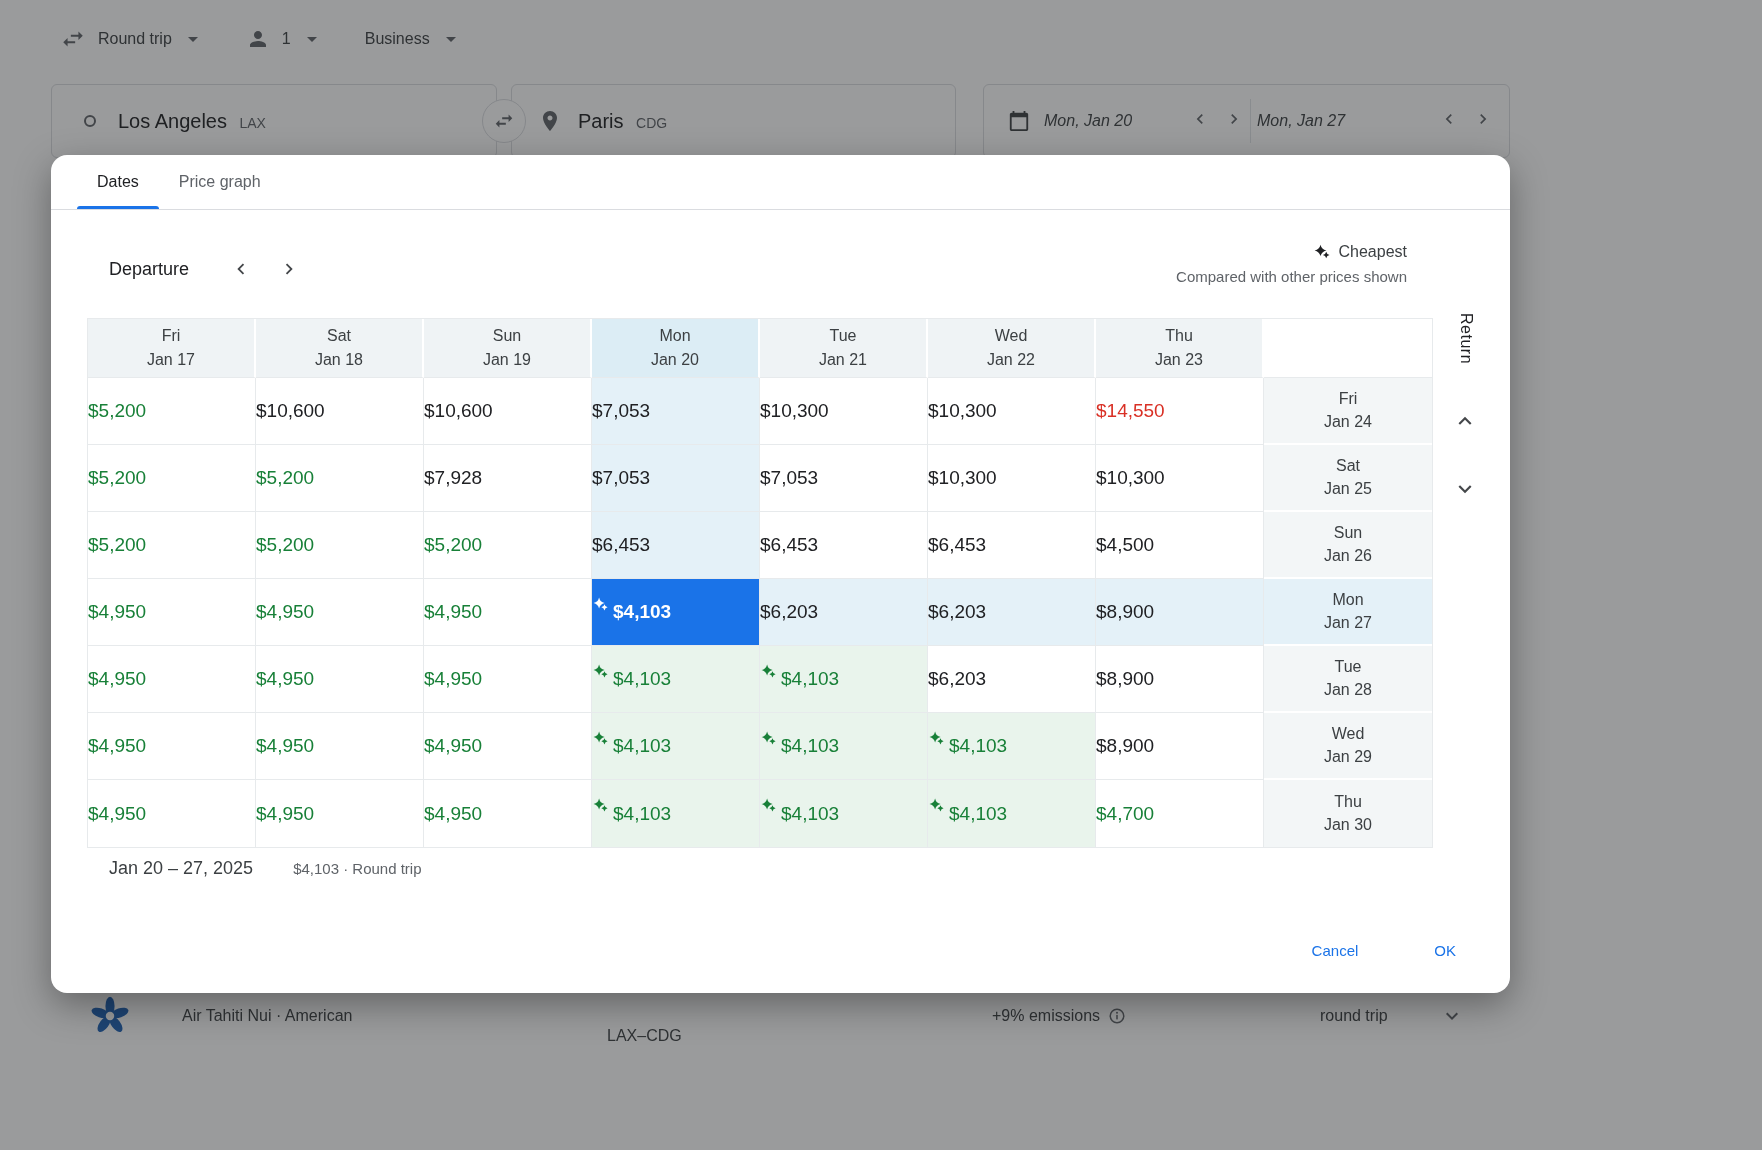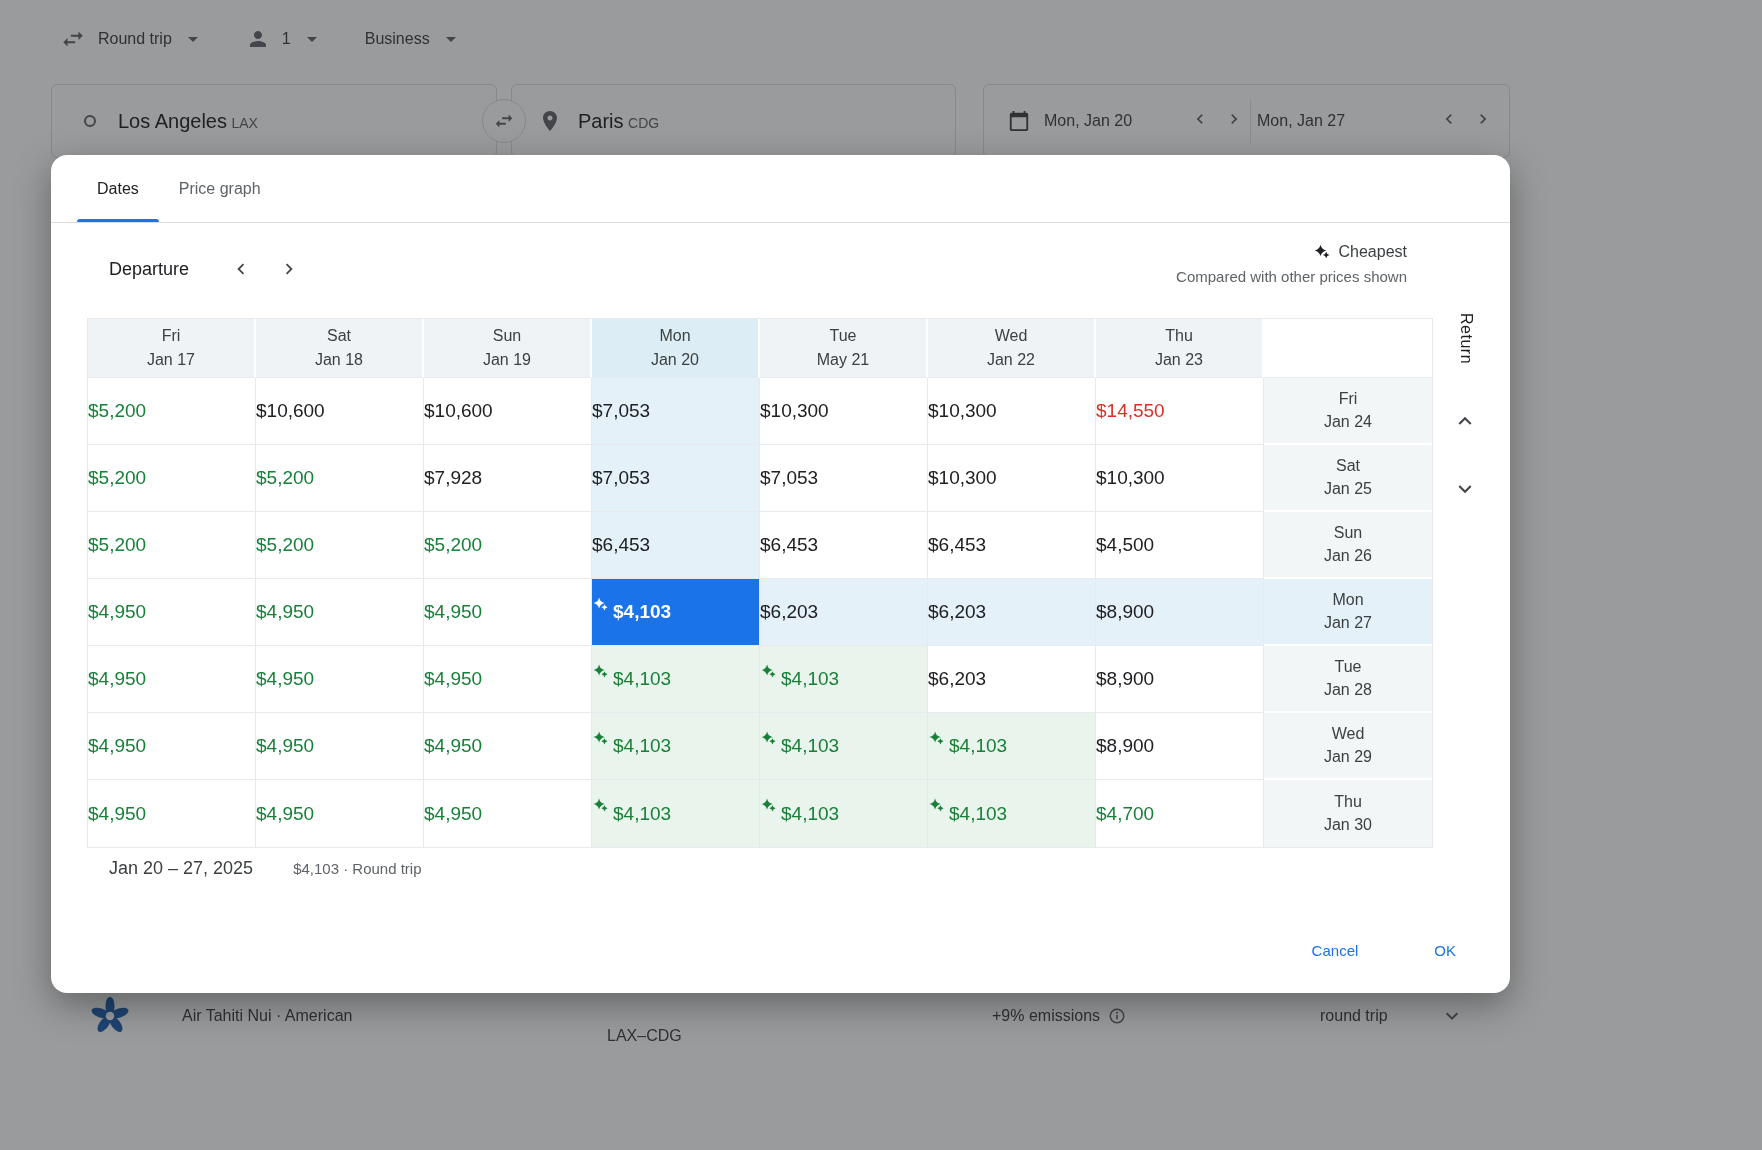--- a/index.html
+++ b/index.html
@@ -24,43 +24,43 @@
   .backdrop{ position:absolute; inset:0; background:#fff; }
   .trip-controls{ position:absolute; top:26px; left:60px; display:flex; align-items:center; gap:48px; }
   .ctrl{ display:flex; align-items:center; gap:12px; font-size:16px; color:var(--txt2); }
   .caret{ width:0; height:0; border-left:5px solid transparent; border-right:5px solid transparent; border-top:5px solid #5f6368; margin-left:4px; }
 
   .fields-row{ position:absolute; top:84px; left:51px; height:74px; width:1660px; }
   .field{ position:absolute; top:0; height:74px; border:1px solid #dadce0; border-radius:6px; background:#fff; display:flex; align-items:center; }
   .field-origin{ left:0; width:446px; padding-left:26px; gap:16px; }
   .field-dest{ left:460px; width:445px; padding-left:26px; gap:16px; }
   .city{ font-size:20px; color:#202124; }
-  .code{ font-size:14px; color:var(--muted); margin-left:0; }
+  .code{ font-size:14px; color:var(--muted); margin-left:8px; }
   .swap-circle{ position:absolute; left:431px; top:15px; width:44px; height:44px; border-radius:50%; background:#fff; border:1px solid #dadce0; display:flex; align-items:center; justify-content:center; z-index:2; }
-  .field-dates{ left:932px; width:527px; padding:0 16px 0 24px; }
+  .field-dates{ left:932px; width:527px; padding:0 16px 0 24px;font-style:italic; }
   .date-half{ flex:1; display:flex; align-items:center; gap:14px; height:100%; }
   .date-half .dtext{ font-size:16px; color:var(--txt2); }
   .date-half .spacer{ flex:1; }
   .vdiv{ width:1px; height:44px; background:#e0e3e7; margin:0 6px; }
 
   .result-row{ position:absolute; top:990px; left:0; right:0; height:52px; }
   .result-row > *{ position:absolute; top:50%; transform:translateY(-50%); }
   .logo{ left:88px; }
   .airlines{ left:182px; font-size:16px; color:var(--txt2); }
   .route{ left:607px; font-size:16px; color:var(--txt2);margin-top:20px; }
   .emissions{ left:992px; display:flex; align-items:center; gap:8px; font-size:16px; color:var(--txt2); }
   .sort-label{ left:1320px; font-size:16px; color:var(--txt2); }
   .sort-chevron{ left:1440px; }
 
   
   .scrim{ position:absolute; inset:0; background:rgba(32,33,36,0.45); z-index:5; }
 
   
   .modal{ position:absolute; left:51px; top:155px; width:1459px; height:838px; background:#fff; border-radius:16px; z-index:10; box-shadow:0 12px 36px rgba(0,0,0,0.35); }
-  .tabs-row{ position:absolute; top:0; left:0; right:0; height:68px; border-bottom:1px solid #dadce0; display:flex; align-items:stretch; padding-left:26px; }
+  .tabs-row{ position:absolute; top:0; left:0; right:0; height:55px; border-bottom:1px solid #dadce0; display:flex; align-items:stretch; padding-left:26px; }
   .tab{ display:flex; align-items:center; padding:0 20px; font-size:16px; color:var(--muted); position:relative; }
   .tab.active{ color:#202124; font-weight:500; }
   .tab.active::after{ content:""; position:absolute; left:0; right:0; bottom:0; height:3px; background:var(--blue); border-radius:3px 3px 0 0; }
 
   .departure-row{ position:absolute; top:94px; left:58px; display:flex; align-items:center; gap:8px; }
   .dep-label{ font-size:18px; font-weight:400; color:#202124; margin-right:24px; }
   .nav-btn{ width:40px; height:40px; display:flex; align-items:center; justify-content:center; border-radius:50%; }
 
   .legend{ position:absolute; top:88px; right:103px; text-align:right; }
   .legend-top{ display:flex; align-items:center; justify-content:flex-end; gap:8px; font-size:16px; color:var(--txt2); }
@@ -252,21 +252,21 @@
       <div class="hcell" data-interactable="false">
         <span class="day">Sun</span>
         <span class="date">Jan 19</span>
       </div>
       <div class="hcell hl" data-interactable="false">
         <span class="day">Mon</span>
         <span class="date">Jan 20</span>
       </div>
       <div class="hcell" data-interactable="false">
         <span class="day">Tue</span>
-        <span class="date">May 21</span>
+        <span class="date">Jan 21</span>
       </div>
       <div class="hcell" data-interactable="false">
         <span class="day">Wed</span>
         <span class="date">Jan 22</span>
       </div>
       <div class="hcell" data-interactable="false">
         <span class="day">Thu</span>
         <span class="date">Jan 23</span>
       </div>
       <div class="corner" data-interactable="false"></div>

